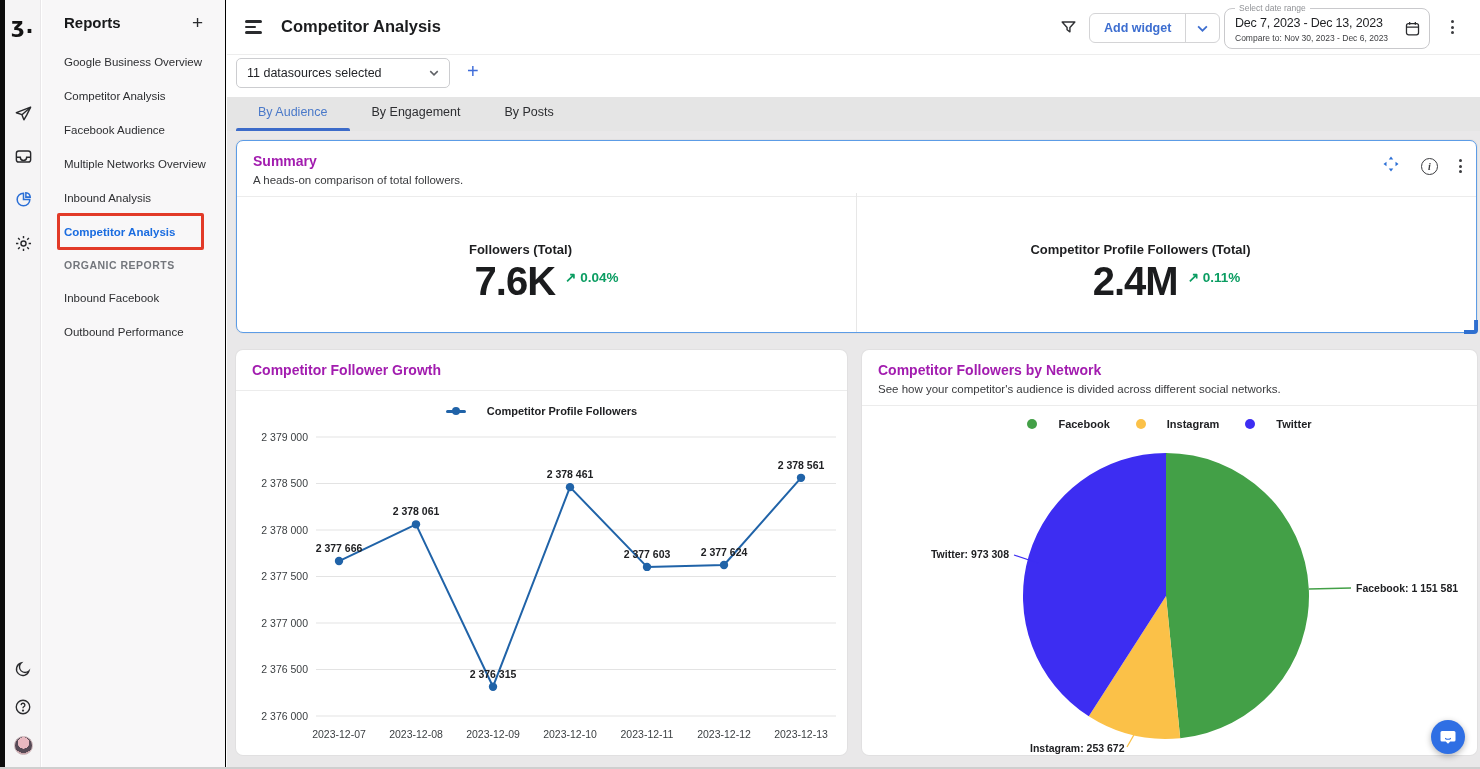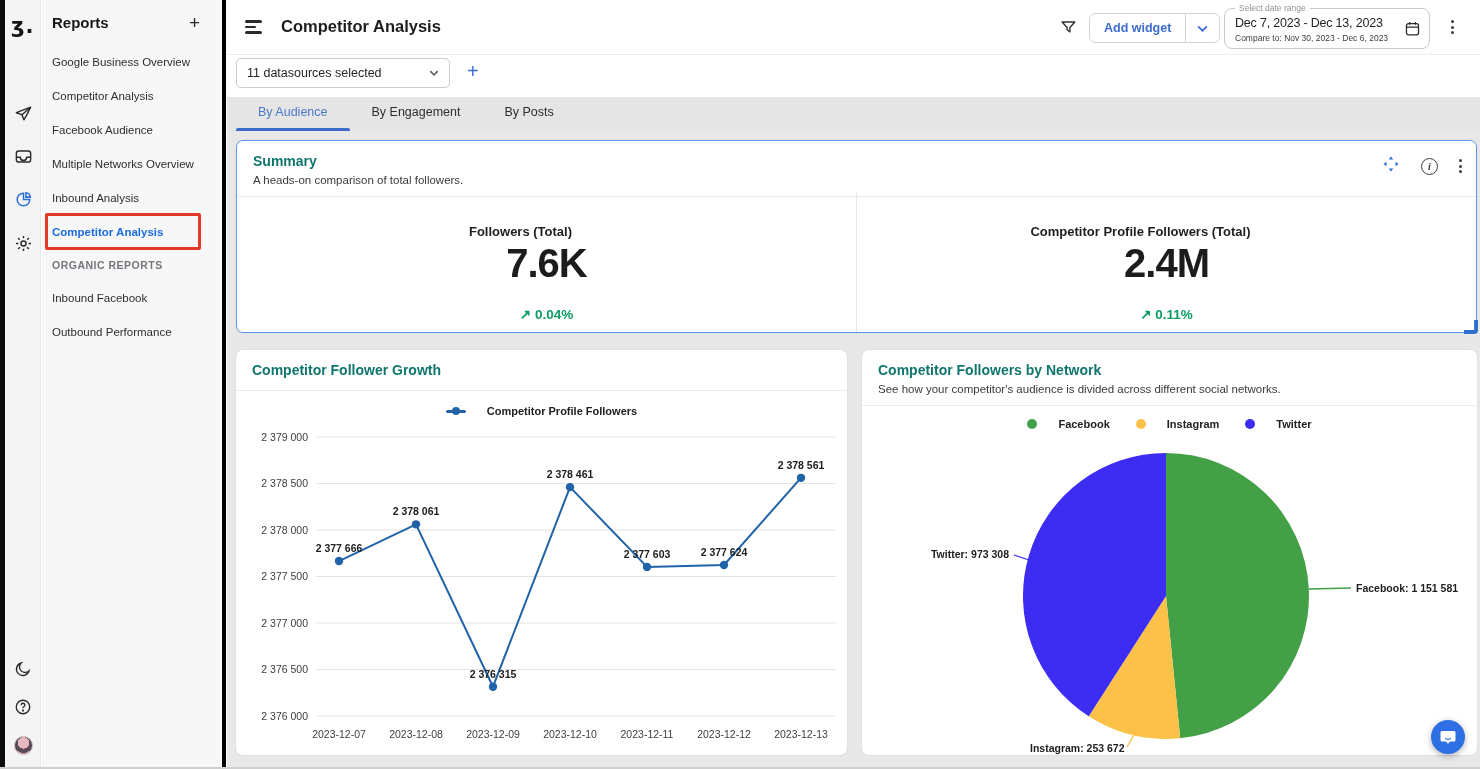--- a/index.html
+++ b/index.html
@@ -9,21 +9,21 @@
   
   .left-edge { position:absolute; left:0; top:0; width:5px; height:769px; background:#0c0c0c; z-index:40; }
   .icon-rail { position:absolute; left:5px; top:0; width:36px; height:769px; background:#f5f4f5; border-right:1px solid #e9e7e9; z-index:30; }
   .rail-icon { position:absolute; left:8px; width:20px; height:20px; display:flex; align-items:center; justify-content:center; color:#28292c; cursor:pointer; }
   .rail-icon svg { display:block; }
   .logo-glyph { position:absolute; left:6px; top:14px; font-family:"DejaVu Sans", sans-serif; font-size:21px; font-weight:700; color:#141414; letter-spacing:1px; }
   .rail-bottom { color:#2a2b2e; }
   .avatar-dot { width:19px; height:19px; border-radius:50%; background:radial-gradient(circle at 50% 35%, #e8b8c0 0 40%, #574a56 41% 70%, #caa1a8 71%); border:1px solid #c9b2b6; }
 
   
-  .reports-panel { position:absolute; left:42px; top:0; width:184px; height:769px; background:#f8f7f8; border-right:4px solid #000000; z-index:20; padding:14px 0 0 0; }
+  .reports-panel { position:absolute; left:42px; top:0; width:184px; height:769px; background:#f8f7f8; border-right:1px solid #000000; z-index:20; padding:14px 0 0 12px; }
   .reports-head { display:flex; align-items:center; justify-content:space-between; padding:0 22px 0 10px; margin-bottom:14px; }
   .reports-title { font-size:15px; font-weight:700; color:#18191b; }
   .reports-add { font-size:19px; font-weight:400; color:#2a2b2e; cursor:pointer; line-height:16px; }
   .report-item { position:relative; height:34px; line-height:34px; padding-left:10px; font-size:11.5px; color:#2d2e31; cursor:pointer; white-space:nowrap; }
   .report-item.active { color:#1a6ce0; font-weight:700; }
   .annotation-box { position:absolute; left:3px; right:21px; top:-2px; height:37px; border:3px solid #e23a28; border-radius:2px; pointer-events:none; }
   .section-label { height:32px; line-height:32px; padding-left:10px; font-size:10.5px; font-weight:700; letter-spacing:.5px; color:#73767c; }
 
   
   .main { position:absolute; left:227px; top:0; width:1253px; height:769px; background:#ffffff; }
@@ -53,32 +53,32 @@
   .tabs-row { position:absolute; left:0; top:97px; right:0; height:34px; background:#e5e5e5; display:flex; padding-left:9px; }
   .tab { padding:0 22px; font-size:12.5px; color:#2d2e31; line-height:30px; cursor:pointer; position:relative; }
   .tab.active { color:#4a79c9; font-weight:500; }
   .tab.active::after { content:""; position:absolute; left:0; right:0; bottom:0; height:3px; background:#3c6bc9; border-radius:2px 2px 0 0; }
 
   .content { position:absolute; left:0; top:131px; right:0; bottom:0; background:#e9e8e9; }
 
   
   .card { position:absolute; background:#fff; border-radius:7px; box-shadow:0 0 0 1px rgba(0,0,0,.03); }
   .card-head { padding:12px 16px 10px 16px; border-bottom:1px solid #ececec; position:relative; }
-  .card-title { font-size:14px; font-weight:700; color:#0f766e; }
+  .card-title { font-size:14px; font-weight:700; color:#a21caf; }
   .card-sub { font-size:11.5px; color:#393a3d; margin-top:5px; }
 
   .summary-card { left:9px; top:9px; width:1241px; height:193px; border:1.5px solid #5c9ce6; }
   .summary-icons { position:absolute; right:14px; top:14px; display:flex; gap:21px; align-items:center; }
   .move-icon { color:#2b6fd6; cursor:grab; }
   .info-icon { width:17px; height:17px; border:1.5px solid #3b3c3f; border-radius:50%; font-size:10px; font-weight:700; color:#3b3c3f; display:flex; align-items:center; justify-content:center; cursor:pointer; font-family:"Liberation Serif", serif; font-style:italic; }
   .summary-body { position:absolute; left:0; top:52px; right:0; bottom:0; display:flex; }
   .metric-half { flex:1; display:flex; flex-direction:column; align-items:center; justify-content:center; }
   .metric-half + .metric-half { border-left:1px solid #e7e7e7; }
   .metric-label { font-size:13px; font-weight:600; color:#1d1e20; margin-bottom:2px; transform:translateX(-26px);margin-top:20px; }
-  .metric-row { display:flex; align-items:center; gap:10px;flex-direction:column; }
+  .metric-row { display:flex; gap:10px; }
   .metric-value { font-size:40px; font-weight:800; letter-spacing:-1px; color:#1b1c1e; }
   .metric-delta { font-size:13.5px; font-weight:700; margin-top:10px; }
   .resize-handle { position:absolute; right:-2px; bottom:-2px; width:15px; height:15px; cursor:nwse-resize; }
   .resize-handle::after { content:""; position:absolute; right:0; bottom:0; width:14px; height:14px; background:#2f6fd0; clip-path:polygon(100% 0, 100% 100%, 0 100%, 0 72%, 72% 72%, 72% 0); border-radius:0 0 4px 0; }
 
   .growth-card { left:9px; top:219px; width:611px; height:405px; }
   .network-card { left:635px; top:219px; width:615px; height:405px; }
 
   .legend-row { display:flex; justify-content:center; align-items:center; gap:30px; margin-top:14px; }
   .legend-item { display:flex; align-items:center; gap:21px; font-size:11px; font-weight:700; color:#202124; }

